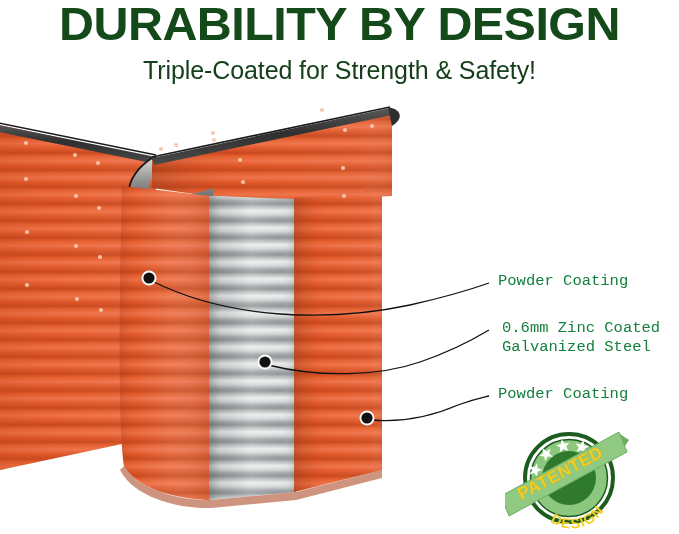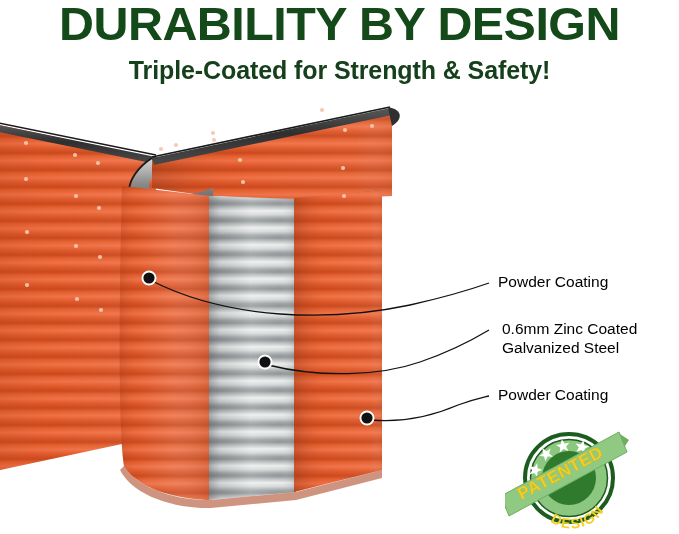--- a/index.html
+++ b/index.html
@@ -42,21 +42,21 @@
     transform-origin: center top;
     white-space: nowrap;
   }
   #subtitle {
     position: absolute;
     left: 0;
     top: 55px;
     width: 679px;
     text-align: center;
     font-family: "Liberation Sans", sans-serif;
-    font-weight: 700;
+    font-weight: 400;
     font-size: 25px;
     line-height: 30px;
     color: #16401c;
     letter-spacing: -0.1px;
     white-space: nowrap;
   }
 
   
   #illustration {
     position: absolute;
@@ -66,24 +66,24 @@
     height: 534px;
     z-index: 10;
   }
   #illustration svg {
     display: block;
   }
 
   
   .callout-label {
     position: absolute;
-    font-family: Liberation Sans, sans-serif;
+    font-family: Liberation Mono, monospace;
     font-size: 15.5px;
     line-height: 19px;
-    color: #000000;
+    color: #15803d;
     white-space: pre-line;
     z-index: 50;
   }
   #label-powder-top  { left: 498px; top: 272px; }
   #label-zinc-steel  { left: 502px; top: 319px; }
   #label-powder-bot  { left: 498px; top: 385px; }
 
   
   #badge {
     position: absolute;

